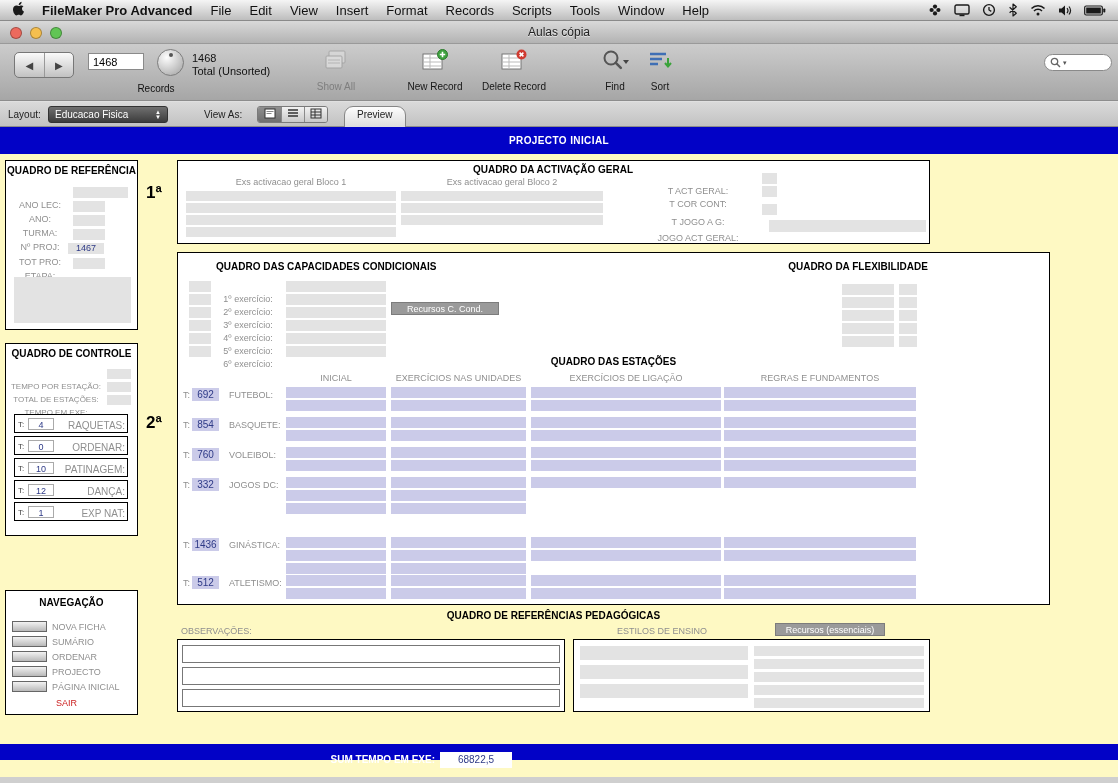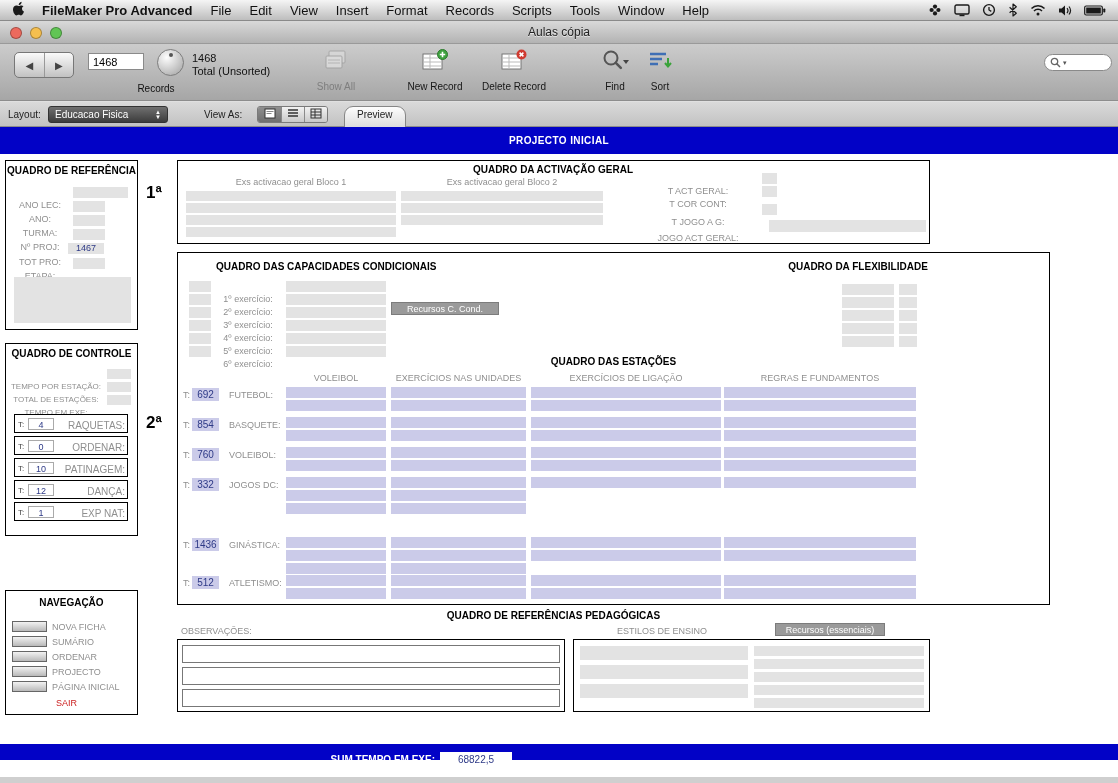--- a/index.html
+++ b/index.html
@@ -55,21 +55,21 @@
     padding:0 6px; border:1px solid #333; }
   .popup .chev { margin-left:auto; font-size:6px; line-height:5px; text-align:center; }
   .seg { position:absolute; left:257px; top:4px; height:17px; display:flex; border:1px solid #7a7a7a; border-radius:3px; overflow:hidden; }
   .seg > div { width:23px; display:flex; align-items:center; justify-content:center; background:linear-gradient(#f2f2f2,#c9c9c9); }
   .seg > div + div { border-left:1px solid #8a8a8a; }
   .seg > div.sel { background:linear-gradient(#8f8f8f,#6f6f6f); }
   .pvbtn { position:absolute; left:344px; top:4px; height:30px; padding:0 12px; border:1px solid #868686;
     border-radius:9px; background:linear-gradient(#fdfdfd,#cfcfcf); font-size:10px; line-height:15px; color:#222; }
 
   
-  .content { position:absolute; top:127px; left:0; width:100%; height:656px; background:#ffffff; }
+  .content { position:absolute; top:127px; left:0; width:100%; height:656px; background:#fef9c3; }
   .bluebar { position:absolute; left:0; width:100%; background:#0202C6; color:#fff; }
   .banner { top:0; height:27px; line-height:27px; text-align:center; font-size:10px; font-weight:bold; letter-spacing:.4px; }
   .footerbar { top:617px; height:16px; }
   .box { position:absolute; background:#fff; border:1px solid #000; }
   .lbl { color:#8f8f8f; font-size:9px; white-space:nowrap; position:absolute; }
   .rlbl { text-align:center;margin-top:12px; }
   .btitle { font-weight:bold; font-size:10px; color:#000; white-space:nowrap; position:absolute; }
   .fld { position:absolute; background:#E3E3E3; height:11px; }
   .pfld { position:absolute; background:#CBCBE9; height:11px; }
   .tfld { position:absolute; background:#CBCBE9; height:13px; font-size:10px; color:#2e3a87;
@@ -402,21 +402,21 @@
       <span class="fld" style="left:664px;top:44px;width:52px"></span>
       <span class="fld" style="left:721px;top:44px;width:18px"></span>
       <span class="fld" style="left:664px;top:57px;width:52px"></span>
       <span class="fld" style="left:721px;top:57px;width:18px"></span>
       <span class="fld" style="left:664px;top:70px;width:52px"></span>
       <span class="fld" style="left:721px;top:70px;width:18px"></span>
       <span class="fld" style="left:664px;top:83px;width:52px"></span>
       <span class="fld" style="left:721px;top:83px;width:18px"></span>
 
       <div class="btitle" style="left:0;right:0;top:103px;text-align:center">QUADRO DAS ESTAÇÕES</div>
-      <span class="lbl" style="left:108px;top:120px;width:100px;text-align:center">VOLEIBOL</span>
+      <span class="lbl" style="left:108px;top:120px;width:100px;text-align:center">INICIAL</span>
       <span class="lbl" style="left:213px;top:120px;width:135px;text-align:center">EXERCÍCIOS NAS UNIDADES</span>
       <span class="lbl" style="left:353px;top:120px;width:190px;text-align:center">EXERCÍCIOS DE LIGAÇÃO</span>
       <span class="lbl" style="left:546px;top:120px;width:192px;text-align:center">REGRAS E FUNDAMENTOS</span>
 
       <div class="abs" style="left:0;top:134px;width:100%;height:26px">
         <span class="lbl" style="left:5px;top:3px">T:</span>
         <span class="tfld" style="left:14px;top:1px;width:27px">692</span>
         <span class="lbl" style="left:51px;top:3px">FUTEBOL:</span>
         <span class="pfld" style="left:108px;top:0;width:100px"></span>
         <span class="pfld" style="left:108px;top:13px;width:100px"></span>

